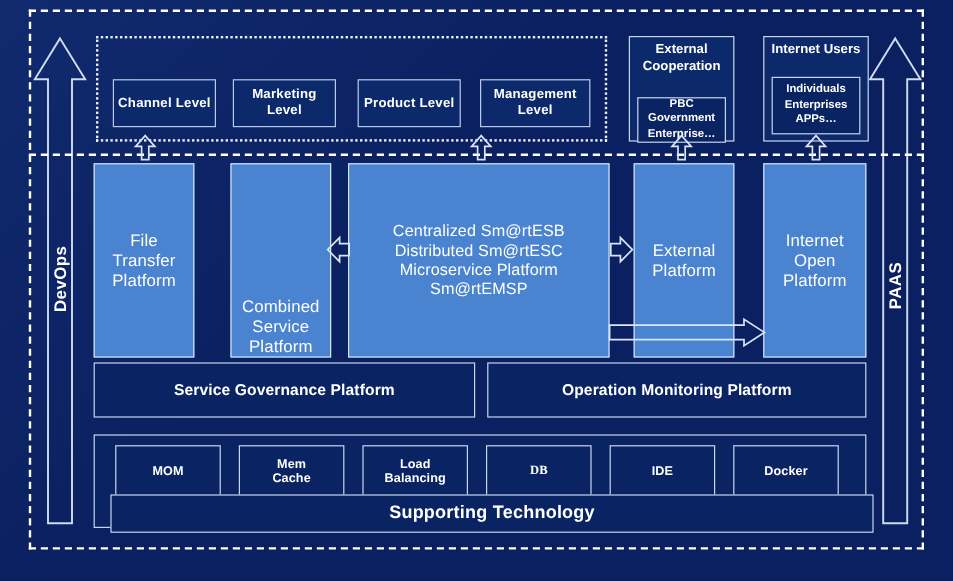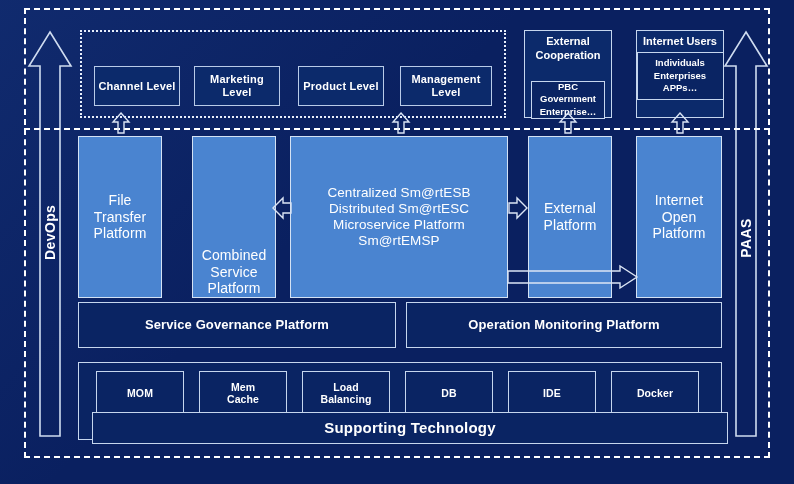--- a/index.html
+++ b/index.html
@@ -154,21 +154,21 @@
     <div class="inner ext-sub" style="width:74px; height:38px; margin-top:18px; flex-direction:column;">
       <div>PBC Government</div>
       <div>Enterprise…</div>
     </div>
   </div>
 
   <div class="extgroup" style="left:636px; top:30px; width:88px; height:88px;">
     <div class="hdr ext-title">
       <div>Internet Users</div>
     </div>
-    <div class="inner ext-sub" style="width:87px; height:48px; margin-top:3px; flex-direction:column;">
+    <div class="inner ext-sub" style="width:74px; height:48px; margin-top:15px; flex-direction:column;">
       <div>Individuals</div>
       <div>Enterprises</div>
       <div>APPs…</div>
     </div>
   </div>
 
   <div style="position:absolute; left:24px; top:128px; width:746px; height:0;
               border-top:2px dashed #ffffff;"></div>
 
   <svg class="arrow" style="left:112px; top:112px;" width="18" height="22" viewBox="0 0 18 22">
@@ -238,21 +238,21 @@
     <div>MOM</div>
   </div>
   <div class="box navy-deep tech" style="left:199px; top:371px; width:88px; height:44px; flex-direction:column;">
     <div>Mem</div>
     <div>Cache</div>
   </div>
   <div class="box navy-deep tech" style="left:302px; top:371px; width:88px; height:44px; flex-direction:column;">
     <div>Load</div>
     <div>Balancing</div>
   </div>
-  <div class="box navy-deep tech" style="left:405px; top:371px; width:88px; height:44px; flex-direction:column;">
+  <div class="box navy-deep tech" style="left:405px; top:371px; width:88px; height:44px; flex-direction:column;font-family:Liberation Serif, serif;">
     <div>DB</div>
   </div>
   <div class="box navy-deep tech" style="left:508px; top:371px; width:88px; height:44px; flex-direction:column;">
     <div>IDE</div>
   </div>
   <div class="box navy-deep tech" style="left:611px; top:371px; width:88px; height:44px; flex-direction:column;">
     <div>Docker</div>
   </div>
 
   <div class="box navy-deep support" style="left:92px; top:412px; width:636px; height:32px;">

